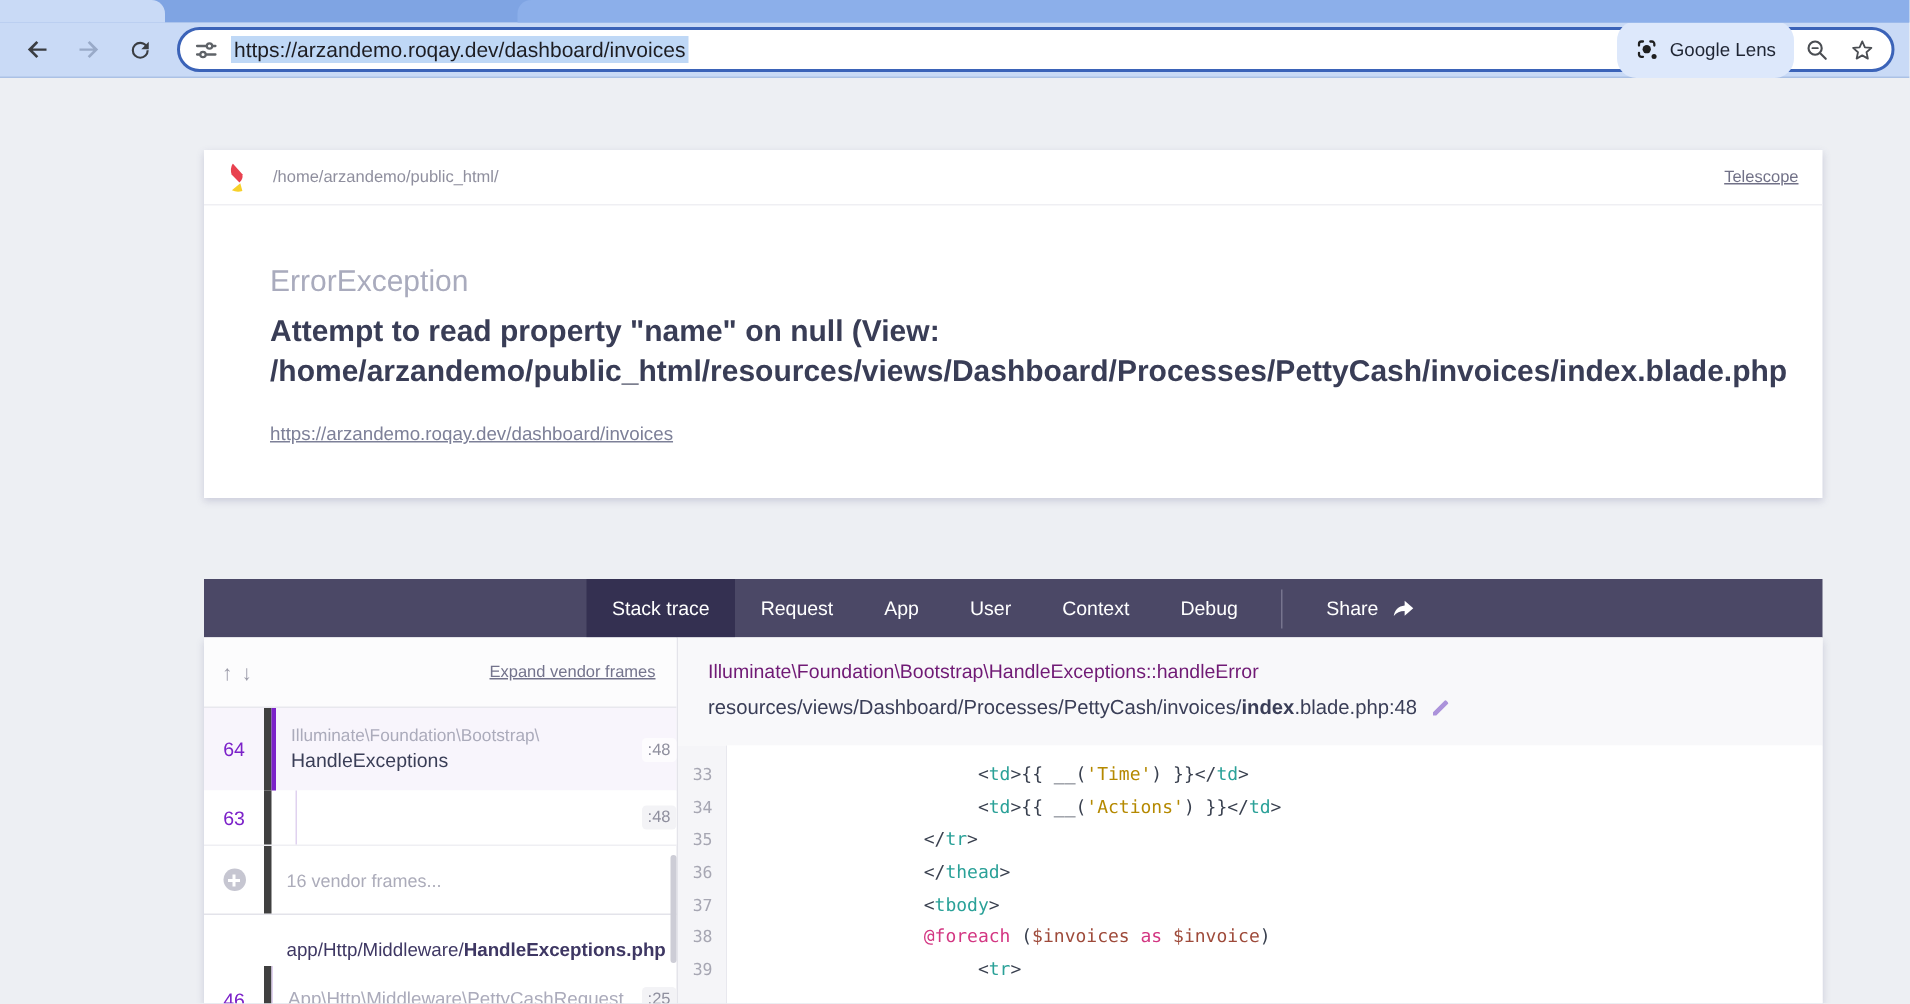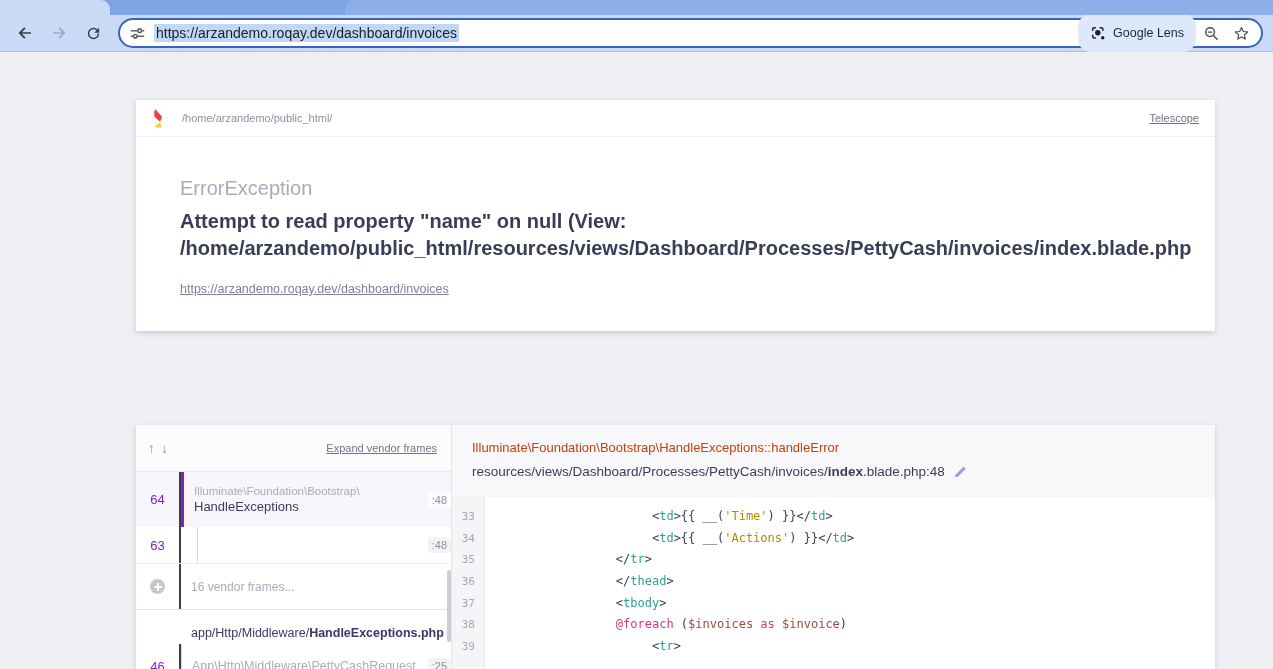--- a/index.html
+++ b/index.html
@@ -54,21 +54,21 @@
   .panels { position:absolute; left:136px; top:373px; width:1079px; height:244px;
             display:flex; background:#fff; box-shadow:0 2px 5px rgba(80,80,130,.22); }
   .left-panel { width:315px; position:relative; }
   .lp-header { height:47px; display:flex; align-items:center; border-bottom:1px solid #E8E8EE;
                background:#FCFCFD; }
   .arrows { margin-left:12px; display:flex; gap:6px; font-size:14px; color:#9A9AA8; }
   .lp-header .spacer { flex:1; }
   .expand-link { margin-right:14px; font-size:11px; color:#73738C; text-decoration:underline; }
   .frame { display:flex; align-items:stretch; }
   .numcol { width:45px; display:flex; align-items:center; justify-content:center;
-            font-size:13px; color:#7C22C9; border-right:2px solid #404040; flex-shrink:0; }
+            font-size:13px; color:#7C22C9; border-right:5px solid #404040; flex-shrink:0; }
   .accent { width:3px; background:#7C22C9; flex-shrink:0; }
   .accent-thin { width:1px; background:#E0D2EF; flex-shrink:0; }
   .fcontent { flex:1; padding:9px 0 9px 10px; display:flex; flex-direction:column; justify-content:center; }
   .fline1 { font-size:11.5px; color:#ABABBB; }
   .fline2 { font-size:13px; color:#3A3E57; margin-top:2px; }
   .fbadge { align-self:center; font-size:11px; color:#8F8F9E;
             background:#F3F3F6; border-radius:3px; padding:2px 4px; flex-shrink:0; }
   .frame-64 { height:55px; background:#F8F5FC; }
   .frame-64 .fbadge { background:#FDFCFE; }
   .frame-63 { height:36px; background:#fff;gap:16px; }
@@ -81,21 +81,21 @@
   .plus-circle::after { left:6.5px; top:3.5px; width:2px; height:8px; }
   .file-group-header { padding:16px 0 4px 55px; font-size:12.5px; color:#3E3763; }
   .file-group-header b { font-weight:700; }
   .frame-46 { height:44px; }
   .lp-scrollthumb { position:absolute; right:0; top:145px; width:4px; height:72px;
                     background:#CDCDD6; border-radius:2px; }
 
   .right-panel { flex:1; border-left:1px solid #E4E4EA; display:flex; flex-direction:column;
                  min-width:0; }
   .rp-header { height:72px; background:#F8F8FA; padding:15px 20px 0; }
-  .rp-method { font-size:13px; color:#c2410c; margin-bottom:9px; white-space:nowrap; }
+  .rp-method { font-size:13px; color:#701a75; margin-bottom:9px; white-space:nowrap; }
   .rp-file { font-size:13.5px; color:#3A3E57; display:flex; align-items:center; gap:8px; }
   .rp-file b { font-weight:700; }
   .code-area { flex:1; padding-top:9px;
                background:linear-gradient(90deg,#F5F5F8 0 32px,#E8E8EE 32px 33px,#fff 33px); }
   .code-row { display:flex; height:21.7px; line-height:21.7px; }
   .ln { width:32px; text-align:right; padding-right:9px; font-size:11px; color:#A7A7B3;
         font-family:"DejaVu Sans Mono",monospace; flex-shrink:0; }
   .cl { font-family:"DejaVu Sans Mono",monospace; font-size:12px; color:#39404F;
         white-space:pre; padding-left:9px; }
   .tk-d { color:#39404F; }
@@ -185,20 +185,35 @@
     <div class="card-body">
       <div class="exc-class">ErrorException</div>
       <div class="exc-msg">
         <div>Attempt to read property "name" on null (View:</div>
         <div class="clip">/home/arzandemo/public_html/resources/views/Dashboard/Processes/PettyCash/invoices/index.blade.php</div>
       </div>
       <a class="exc-url">https://arzandemo.roqay.dev/dashboard/invoices</a>
     </div>
   </div>
 
+  <div class="tabbar">
+    <div class="tab active">Stack trace</div>
+    <div class="tab">Request</div>
+    <div class="tab">App</div>
+    <div class="tab">User</div>
+    <div class="tab">Context</div>
+    <div class="tab">Debug</div>
+    <div class="tab-divider"></div>
+    <div class="tab share-tab">
+      <span>Share</span>
+      <svg width="15" height="13" viewBox="0 0 16 14">
+        <path d="M9 5V1.6L15.2 7 9 12.4V8.9C5.6 8.9 3.2 10 1.2 12.6 1.8 8.2 4.6 5.5 9 5Z" fill="#fff"></path>
+      </svg>
+    </div>
+  </div>
 
   <div class="panels">
 
     <div class="left-panel">
       <div class="lp-header">
         <div class="arrows">
           <span>↑</span>
           <span>↓</span>
         </div>
         <span class="spacer"></span>

